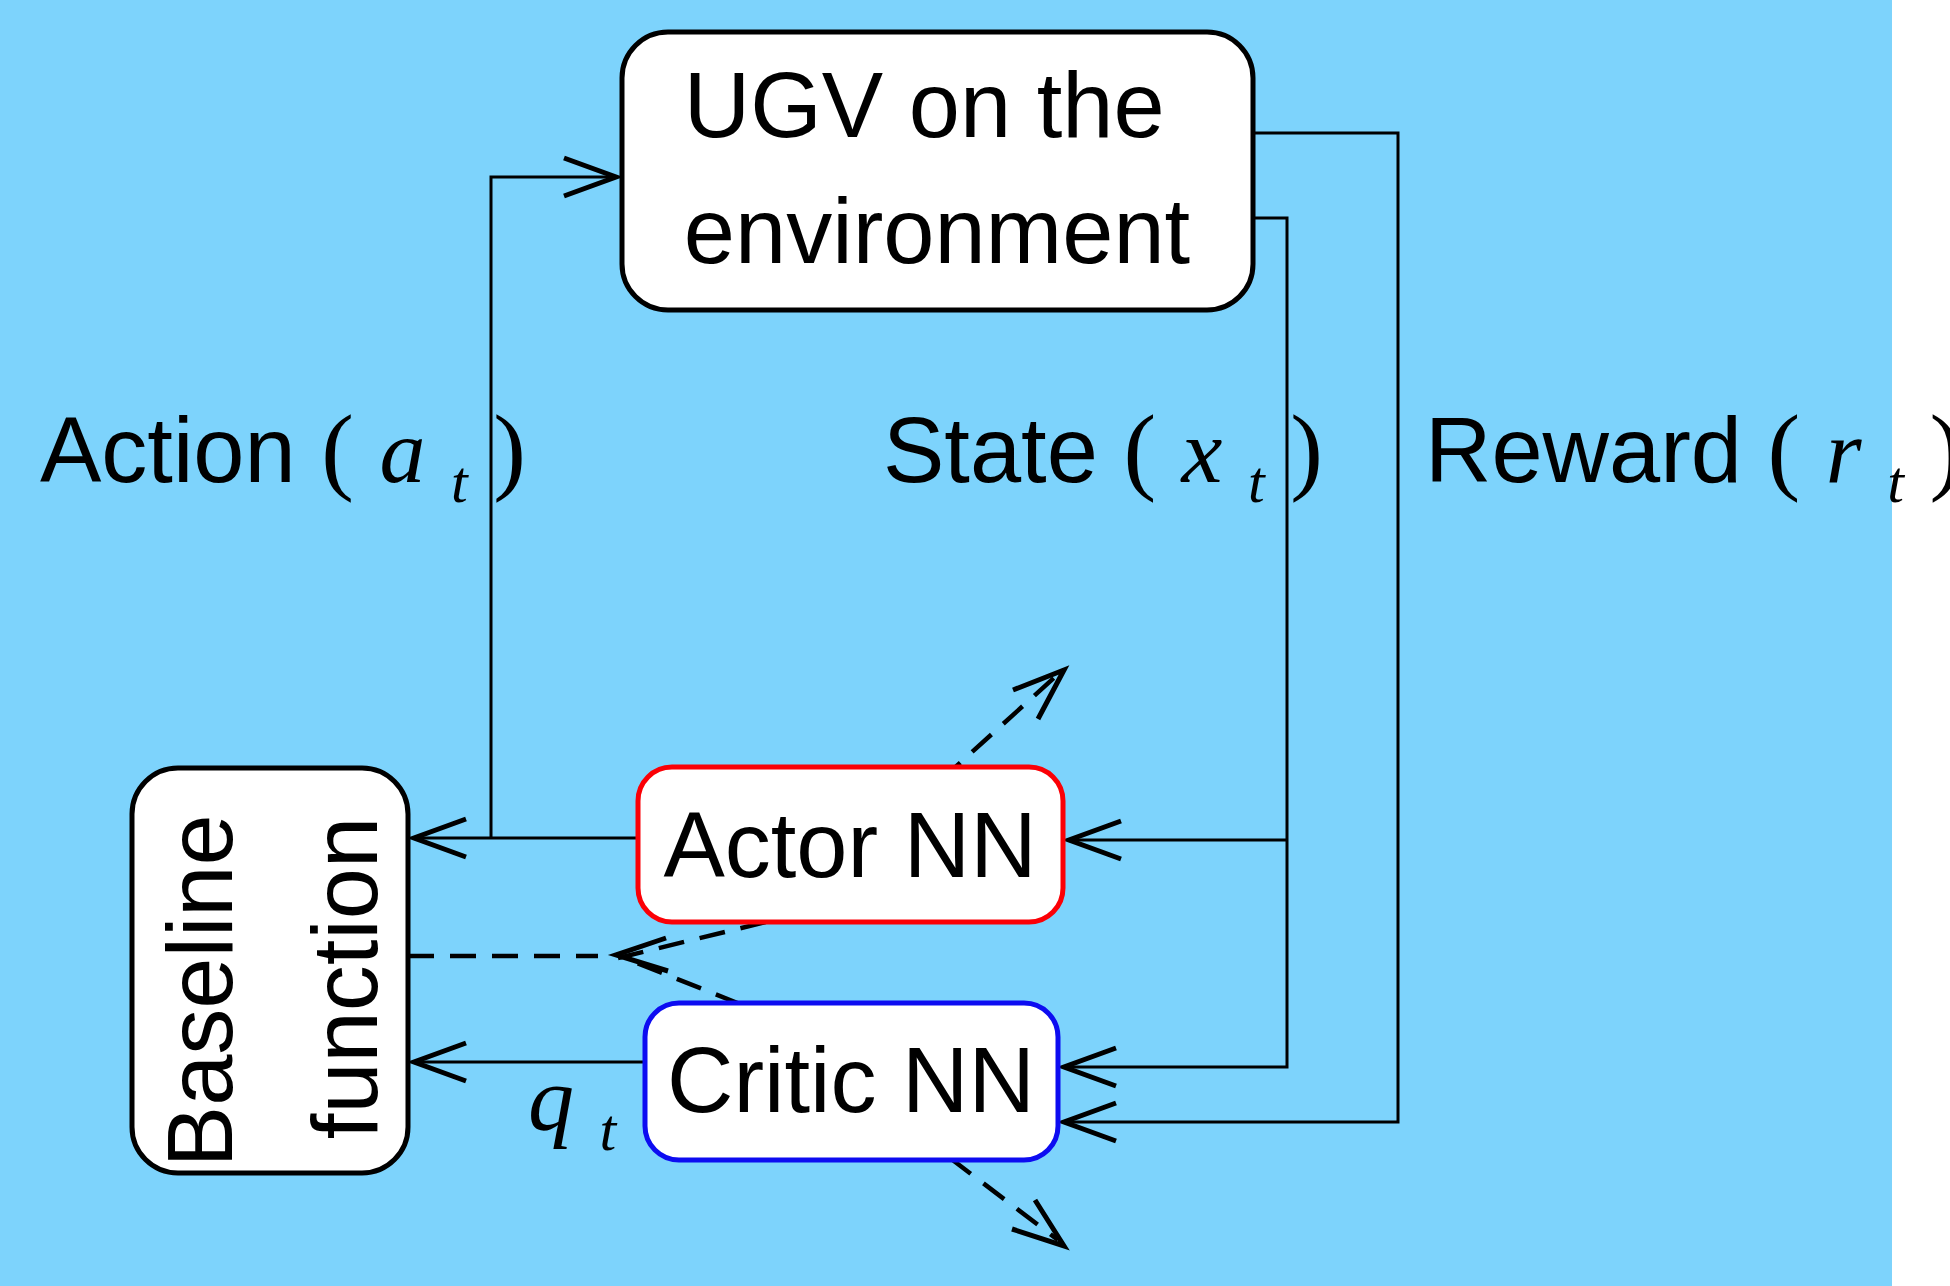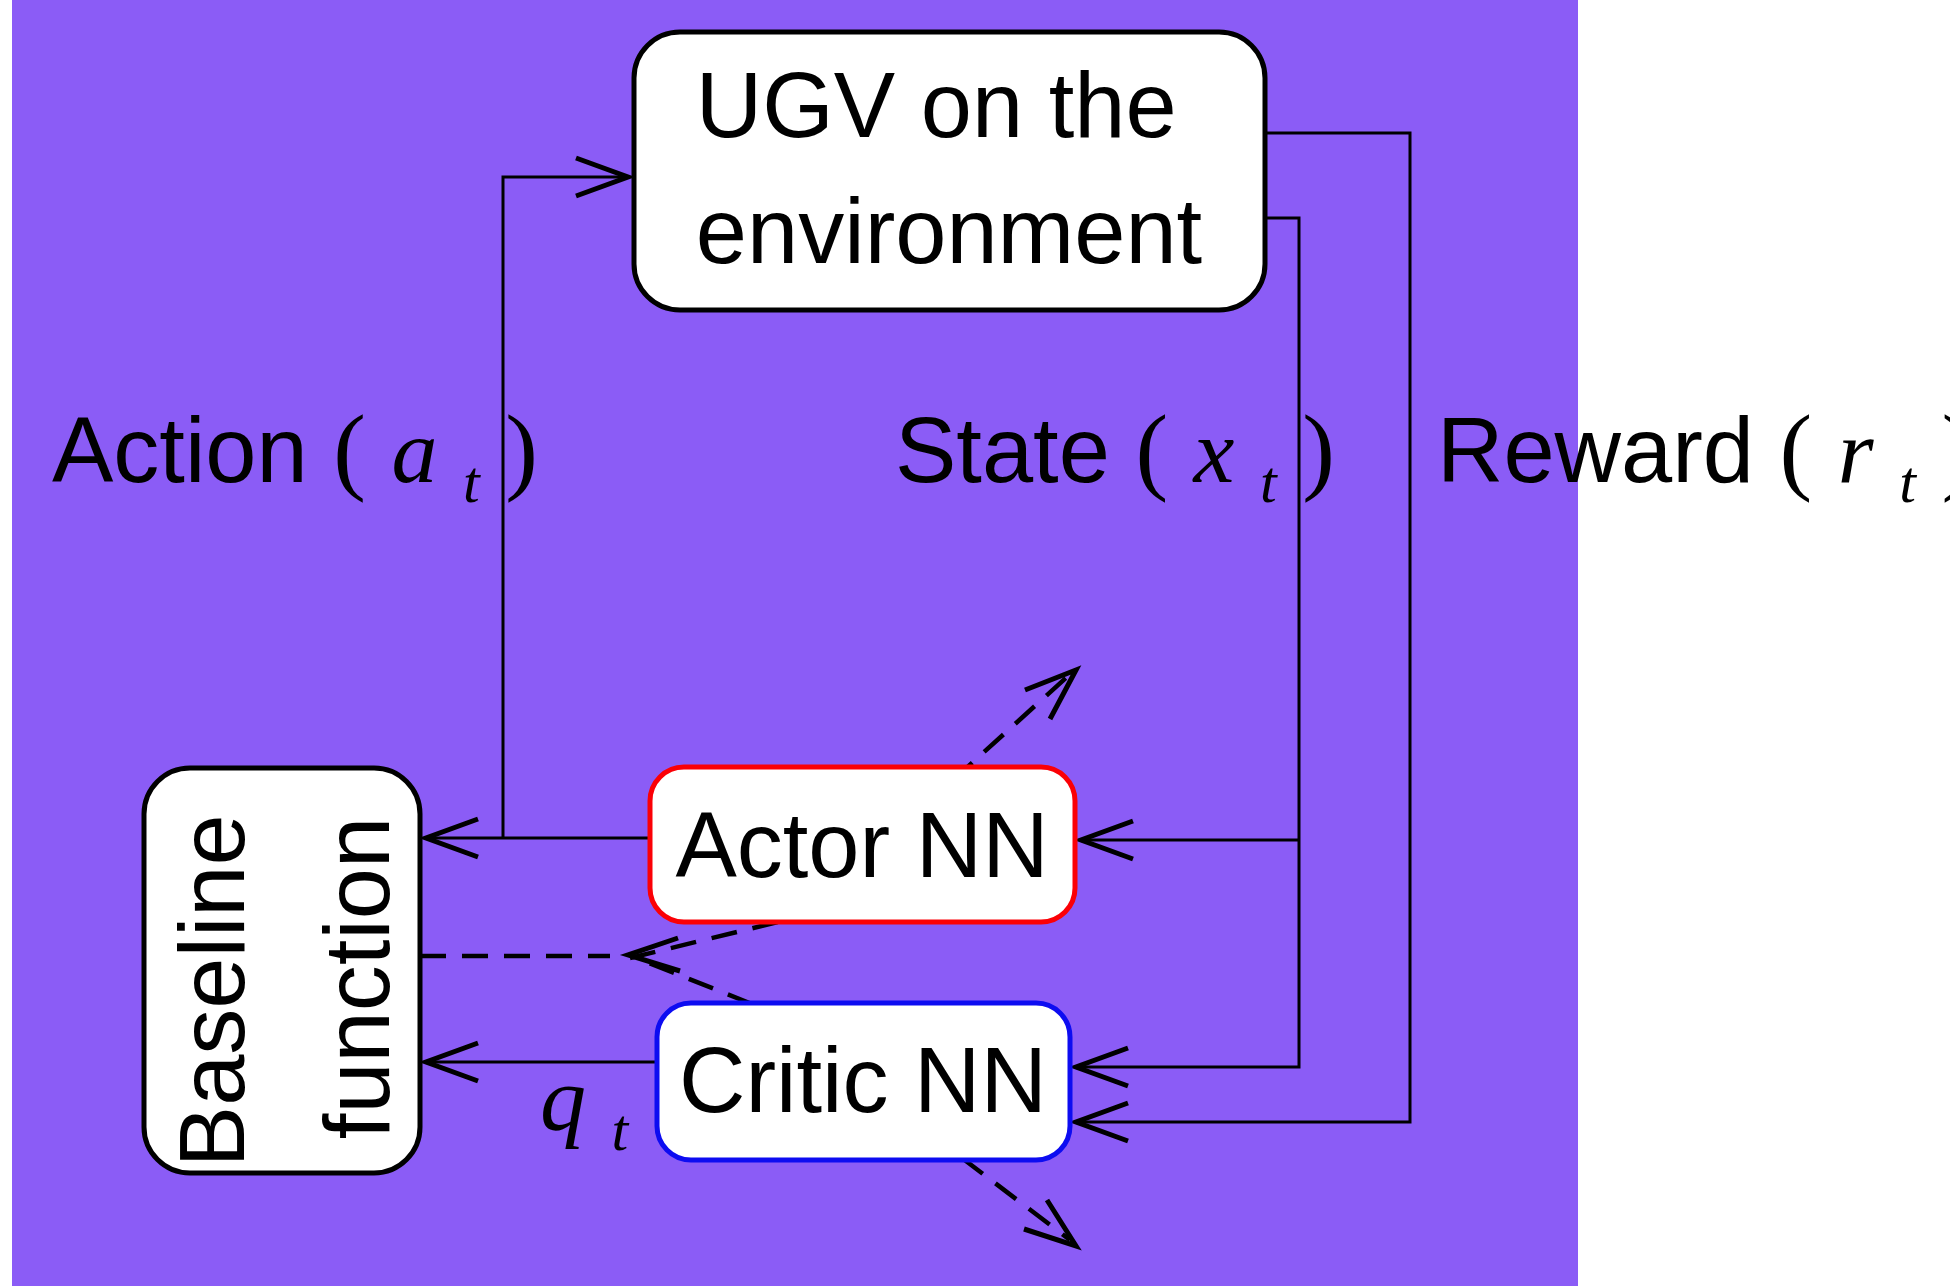--- a/index.html
+++ b/index.html
@@ -2,25 +2,24 @@
 <html><head>
 <meta charset="utf-8">
 <style>
   html, body {
     margin: 0;
     padding: 0;
     background: #ffffff;
   }
   .stage {
     position: relative;
-    width: 1566px;
+    width: 1892px;
     height: 1286px;
-    background: #8b5cf6;
+    background: #7dd3fc;
     font-family: "Liberation Sans", sans-serif;
-    margin-left: 12px;
   }
   svg { display: block; }
   text {
     font-family: "Liberation Sans", sans-serif;
     fill: #000000;
   }
   .mathvar {
     font-family: "Liberation Serif", serif;
     font-style: italic;
   }

